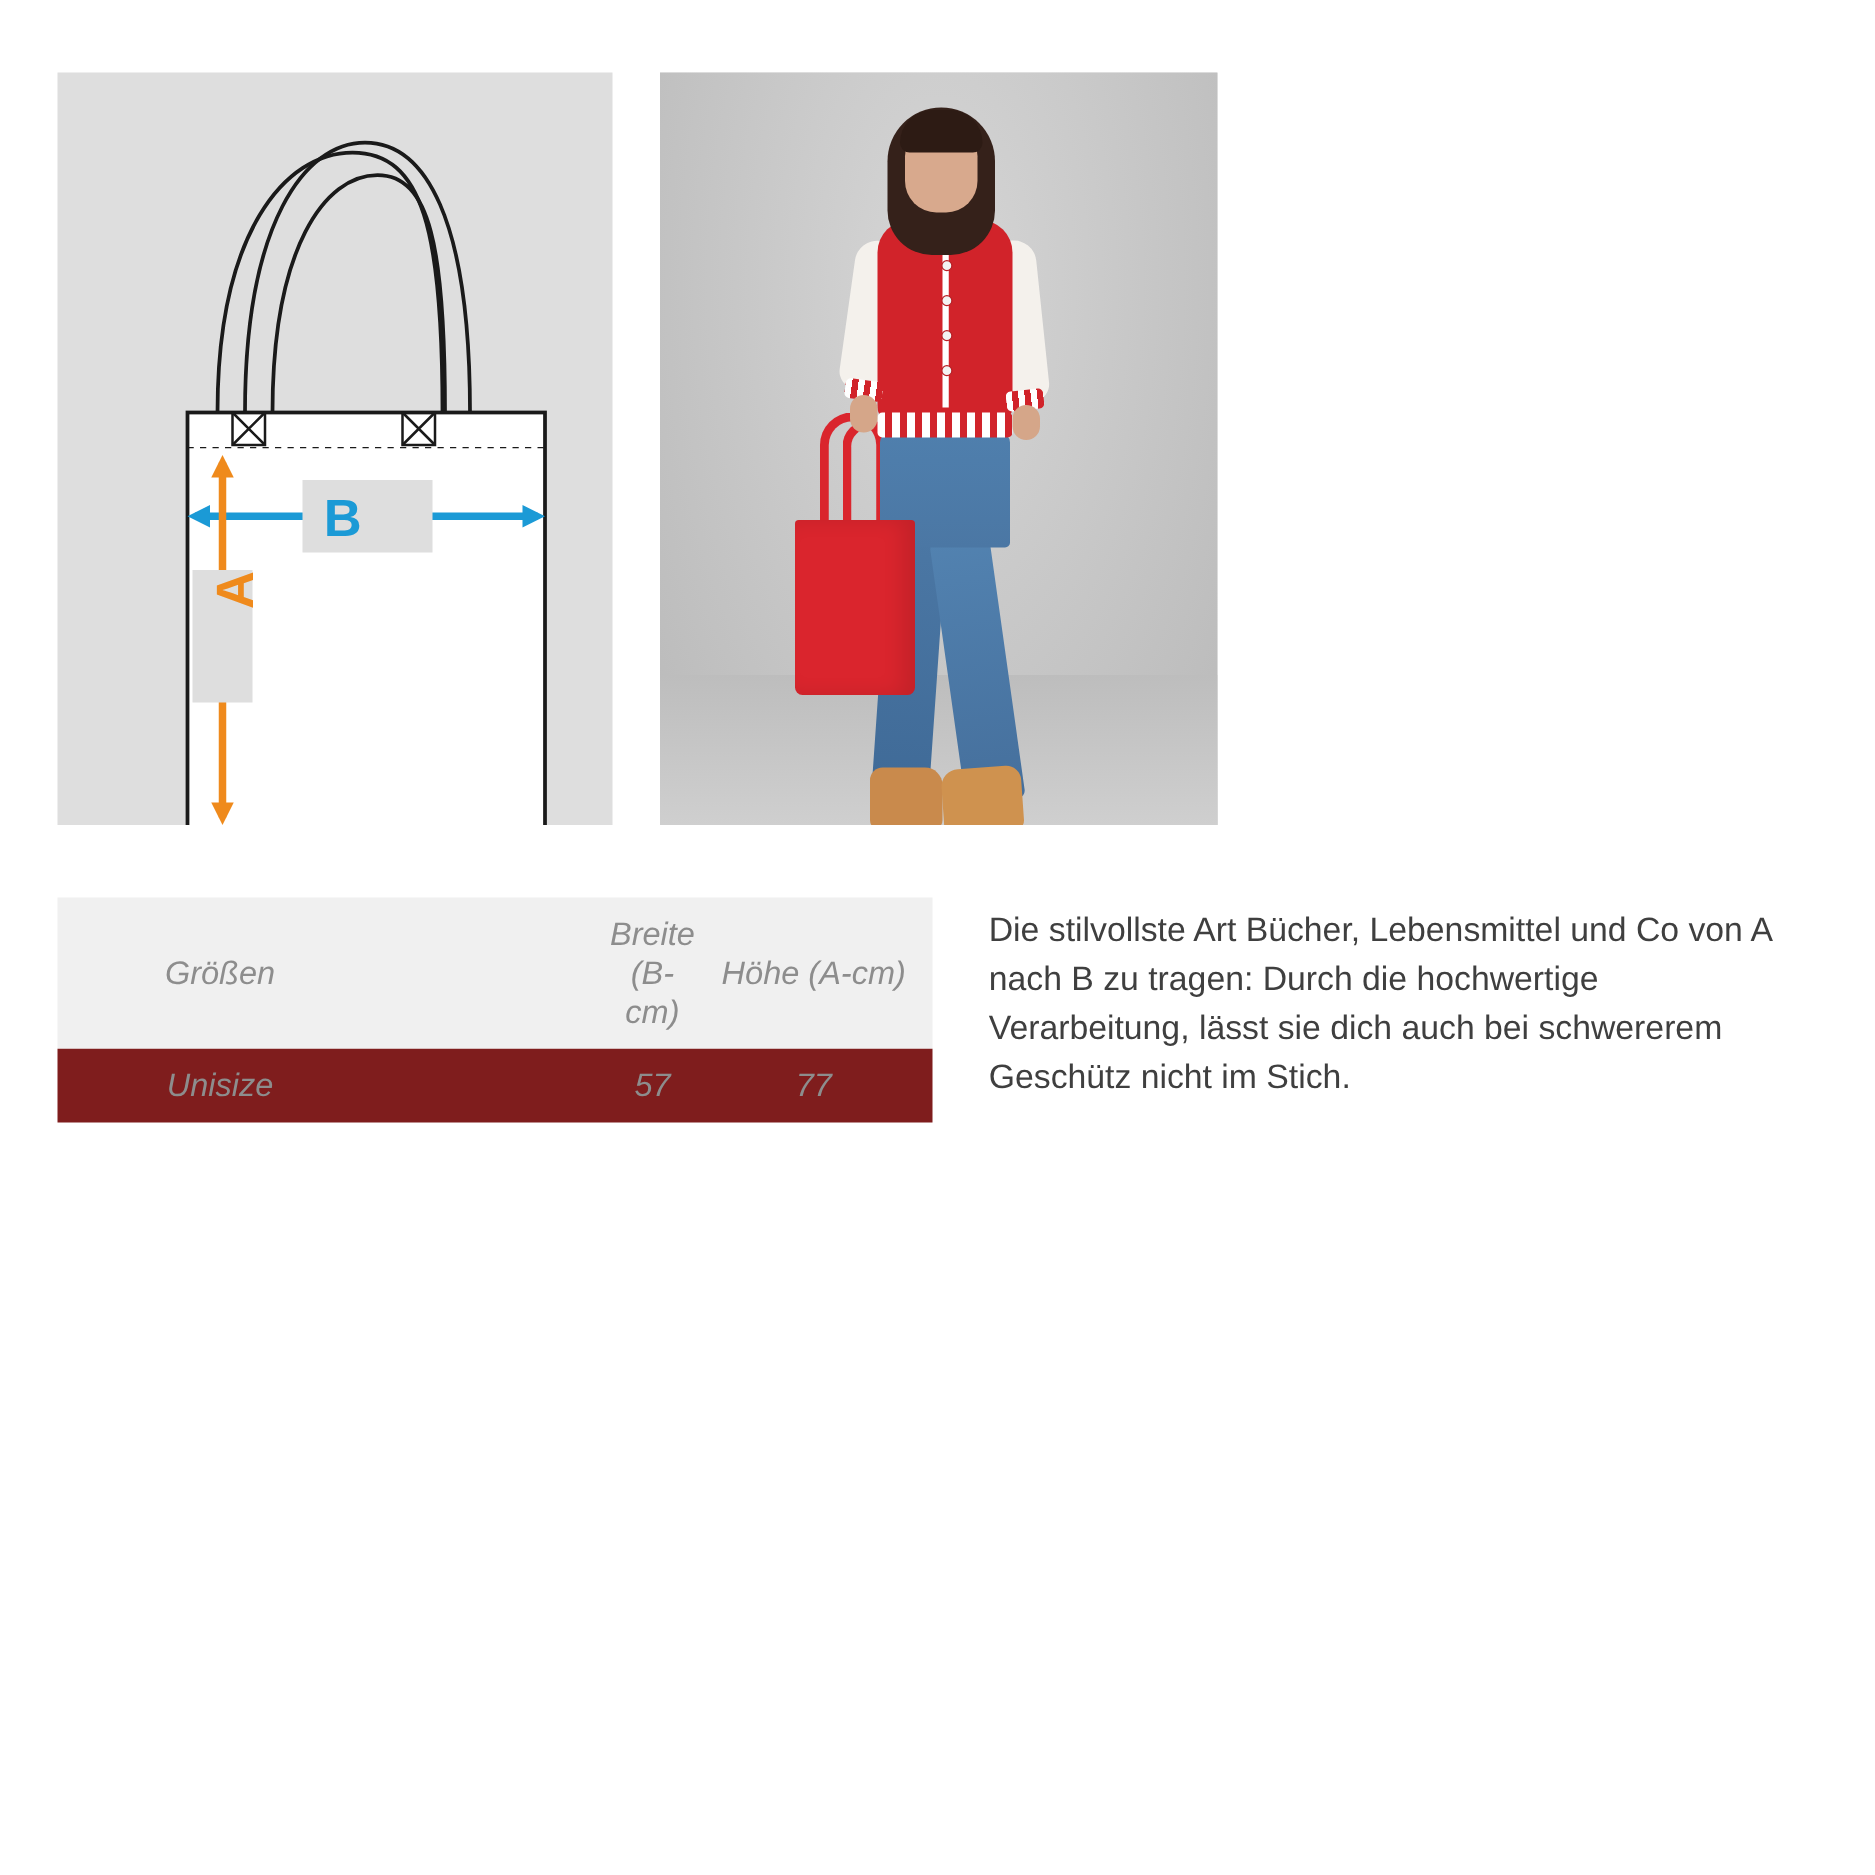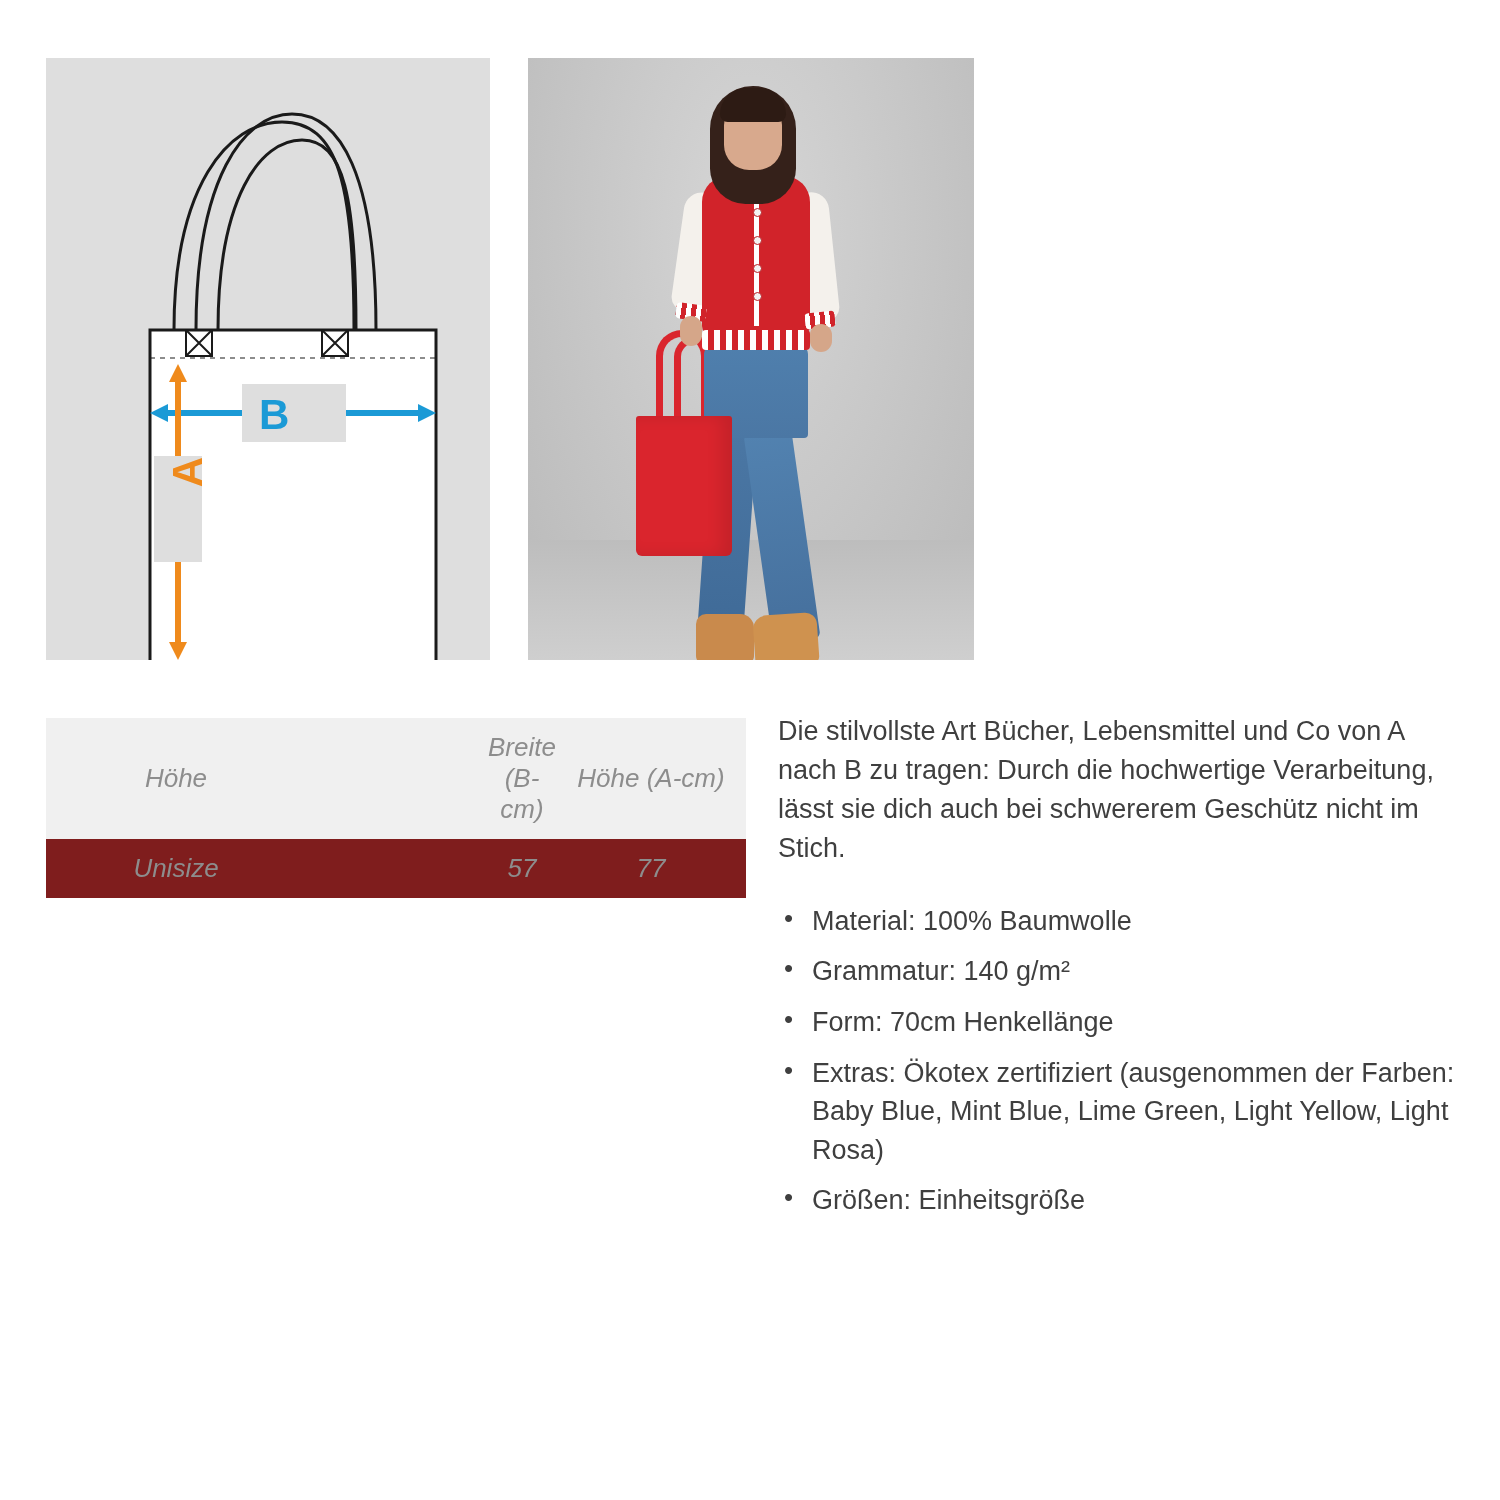--- a/index.html
+++ b/index.html
@@ -259,21 +259,21 @@
   
   .desc {
     position: absolute;
     left: 778px;
     top: 712px;
     width: 680px;
     font-size: 27px;
     line-height: 1.44;
     color: #3f3f3f;
   }
-  .desc p { margin: 0; }
+  .desc p { margin: 13px; }
   .bullets {
     margin: 34px 0 0 0;
     padding: 0;
     list-style: none;
   }
   .bullets li {
     position: relative;
     padding-left: 34px;
     margin-bottom: 12px;
   }
@@ -360,36 +360,29 @@
 </div>
 
 <table class="size-table">
   <colgroup>
     <col class="col-1">
       <col class="col-2">
       <col>
   </colgroup>
   <thead>
     <tr>
-      <th>Höhe</th>
+      <th>Größen</th>
       <th>Breite (B-cm)</th>
       <th>Höhe (A-cm)</th>
     </tr>
   </thead>
   <tbody>
     <tr>
       <td>Unisize</td>
       <td>57</td>
       <td>77</td>
     </tr>
   </tbody>
 </table>
 
 <div class="desc">
   <p>Die stilvollste Art Bücher, Lebensmittel und Co von A nach B zu tragen: Durch die hochwertige Verarbeitung, lässt sie dich auch bei schwererem Geschütz nicht im Stich.</p>
-  <ul class="bullets">
-    <li>Material: 100% Baumwolle</li>
-    <li>Grammatur: 140 g/m²</li>
-    <li>Form: 70cm Henkellänge</li>
-    <li class="wrap">Extras: Ökotex zertifiziert (ausgenommen der Farben: Baby Blue, Mint Blue, Lime Green, Light Yellow, Light Rosa)</li>
-    <li>Größen:   Einheitsgröße</li>
-  </ul>
 </div>
 
 </body></html>

